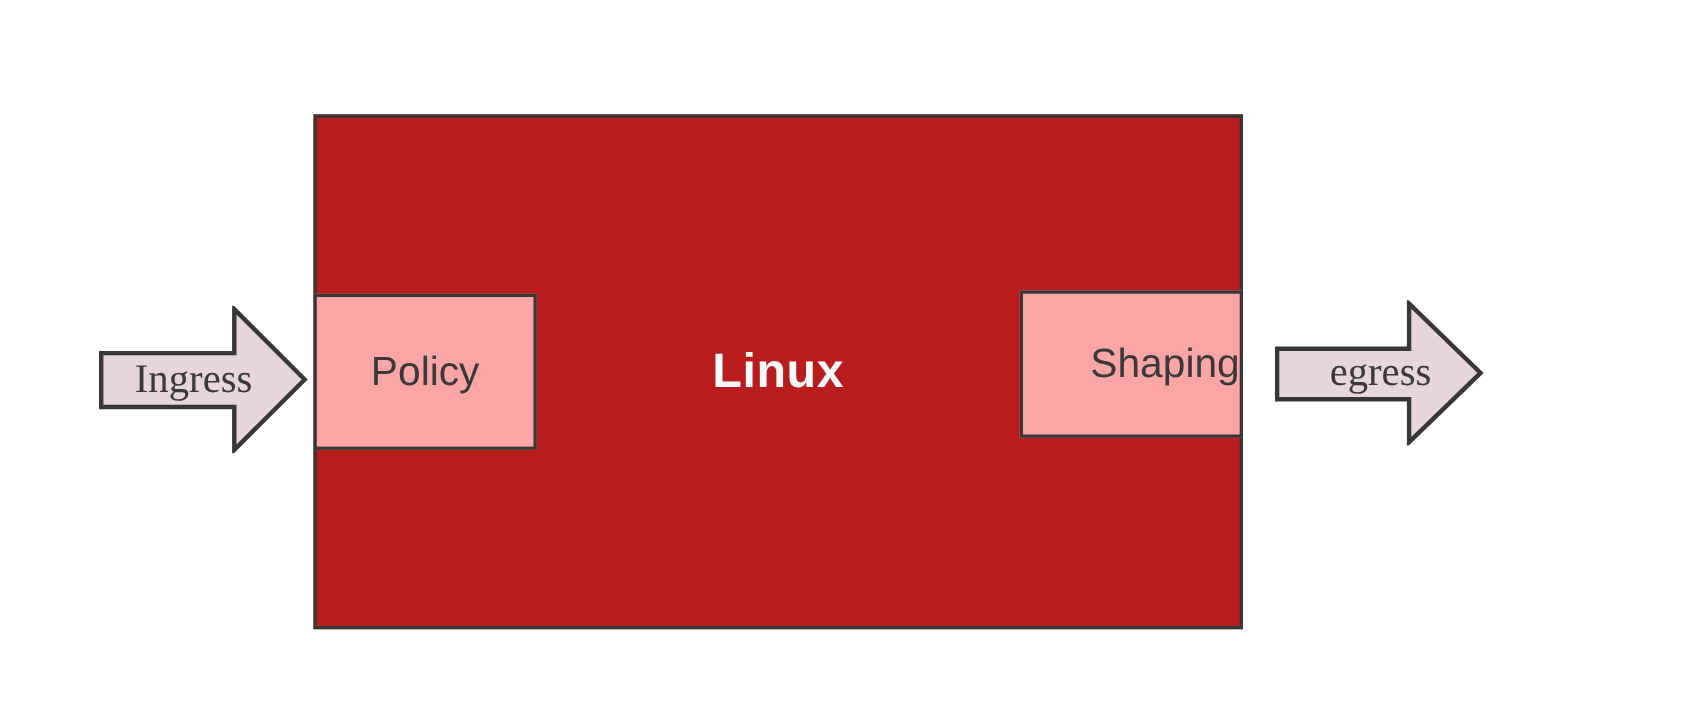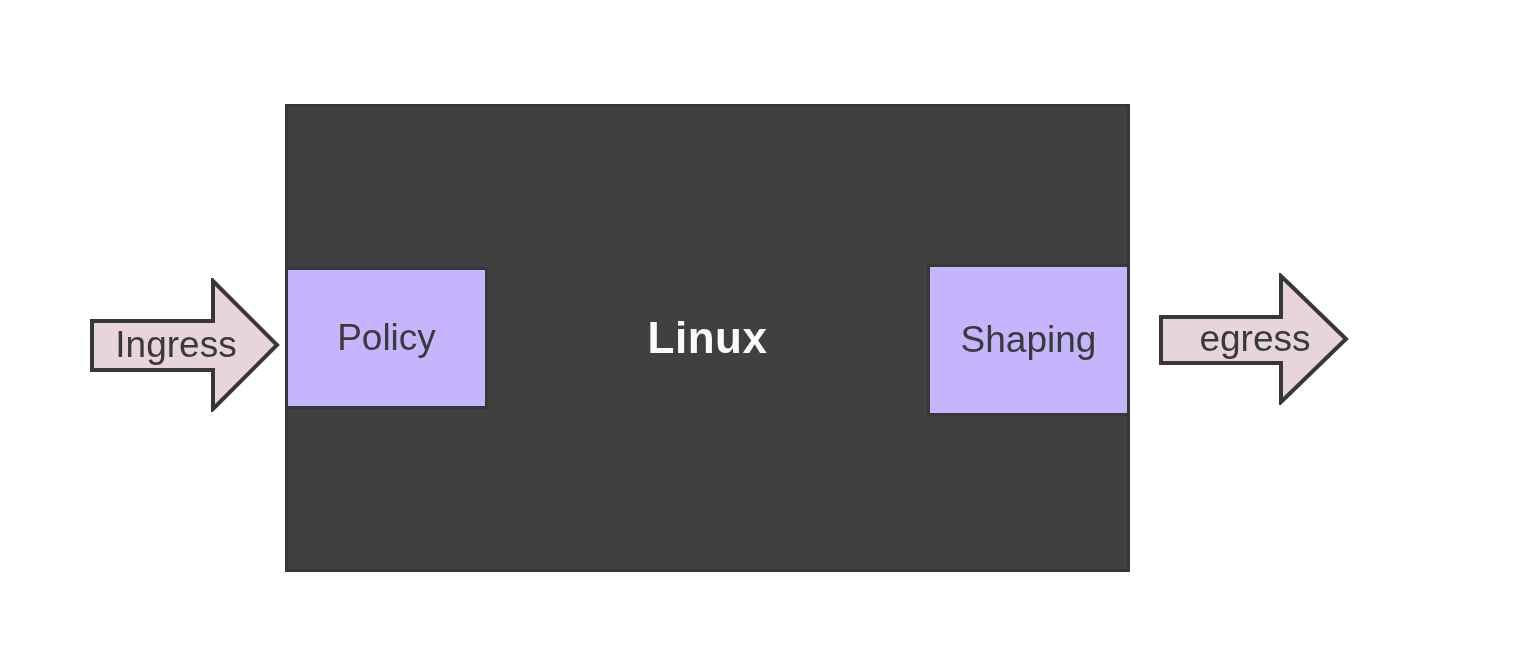--- a/index.html
+++ b/index.html
@@ -15,57 +15,59 @@
     background: #ffffff;
     overflow: hidden;
   }
   .linux-rect {
     position: absolute;
     left: 285px;
     top: 104px;
     width: 845px;
     height: 468px;
     box-sizing: border-box;
-    background: #404040;
+    background: #b91c1c;
     border: 3px solid #373737;
     display: flex;
     align-items: center;
     justify-content: center;
   }
   .linux-label {
     color: #fbfafb;
     font-size: 44px;
     font-weight: bold;
     letter-spacing: 0.5px;
   }
   .node {
     position: absolute;
     box-sizing: border-box;
-    background: #c4b5fd;
+    background: #fca5a5;
     border: 3px solid #373737;
     display: flex;
     align-items: center;
     justify-content: center;
     color: #3a3a3a;
     font-size: 37px;
   }
   .node-policy {
     left: 285px;
     top: 267px;
     width: 203px;
     height: 142px;
   }
   .node-shaping {
     left: 927px;
     top: 264px;
     width: 203px;
-    height: 152px;
+    height: 134px;
+    justify-content: flex-end;
   }
   .arrow {
     position: absolute;
+    font-family: Liberation Serif, serif;
   }
   .arrow-ingress {
     left: 90px;
     top: 278px;
     width: 190px;
     height: 134px;
   }
   .arrow-egress {
     left: 1159px;
     top: 273px;

